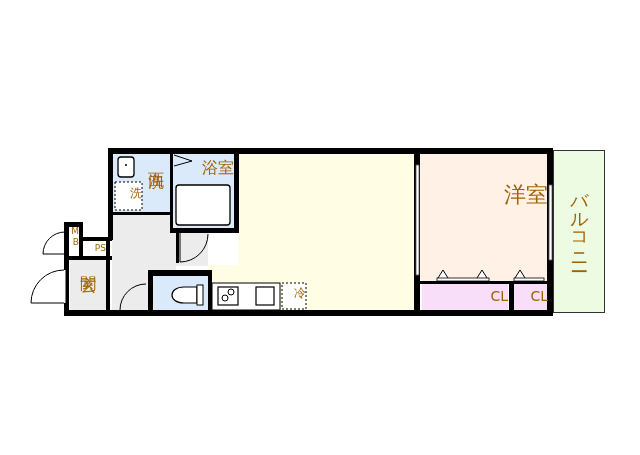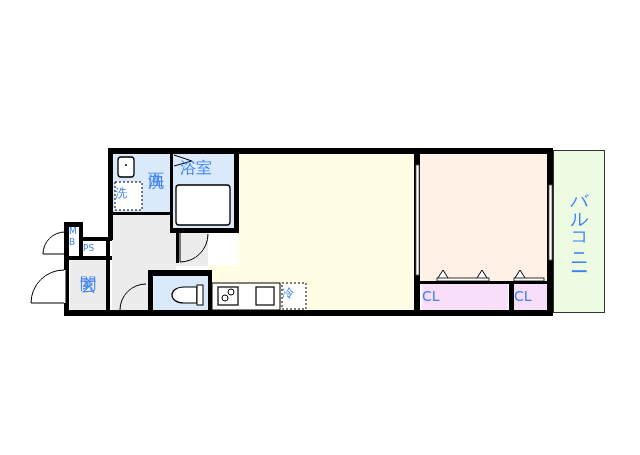--- a/index.html
+++ b/index.html
@@ -1,19 +1,19 @@
 <!DOCTYPE html>
 <html><head>
 <meta charset="utf-8">
 <style>
   html, body { margin:0; padding:0; background:#ffffff; }
   body { width:640px; height:455px; position:relative; overflow:hidden;
          font-family: "DejaVu Sans", "Liberation Sans", sans-serif; color:#111; }
   .abs { position:absolute; box-sizing:border-box; }
-  .room-label { position:absolute; text-align:left; line-height:1.15; color:#3b82f6; }
+  .room-label { position:absolute; text-align:right; line-height:1.15; color:#a16207; }
   .wall { position:absolute; background:#000; }
   svg { position:absolute; left:0; top:0; }
 </style>
 </head>
 <body>
 
 <div class="abs" style="left:238px;top:154px;width:178px;height:156px;background:#fffde3;"></div>
 <div class="abs" style="left:208px;top:265px;width:30px;height:45px;background:#fffde3;"></div>
 <div class="abs" style="left:420px;top:154px;width:128px;height:128px;background:#fff1e6;"></div>
 <div class="abs" style="left:112px;top:154px;width:58px;height:60px;background:#dbeafb;"></div>
@@ -88,20 +88,21 @@
   <path d="M31 303 A33 33 0 0 1 64 270" fill="none" stroke="#000" stroke-width="1"></path>
   <line x1="31" y1="303" x2="64" y2="303" stroke="#000" stroke-width="1"></line>
 
   <path d="M43 254 A22 22 0 0 1 65 232" fill="none" stroke="#000" stroke-width="1"></path>
   <line x1="43" y1="254" x2="65" y2="254" stroke="#000" stroke-width="1"></line>
 </svg>
 
 <div class="room-label" style="left:238px;top:195px;width:176px;font-size:22px;">
 </div>
 <div class="room-label" style="left:420px;top:182px;width:128px;font-size:22px;">
+  <div>洋室</div>
 </div>
 <div class="room-label" style="left:144px;top:160px;width:24px;font-size:16px;line-height:20px;">
   <div style="writing-mode:vertical-rl;margin:0 auto;">洗面</div>
 </div>
 <div class="room-label" style="left:180px;top:159px;width:54px;font-size:16px;">浴室</div>
 <div class="room-label" style="left:115px;top:187px;width:27px;font-size:12px;">洗</div>
 <div class="room-label" style="left:70px;top:263px;width:36px;font-size:16px;">
   <div style="writing-mode:vertical-rl;margin:0 auto;">玄関</div>
 </div>
 <div class="room-label" style="left:69px;top:226px;width:10px;font-size:9px;line-height:11px;">

